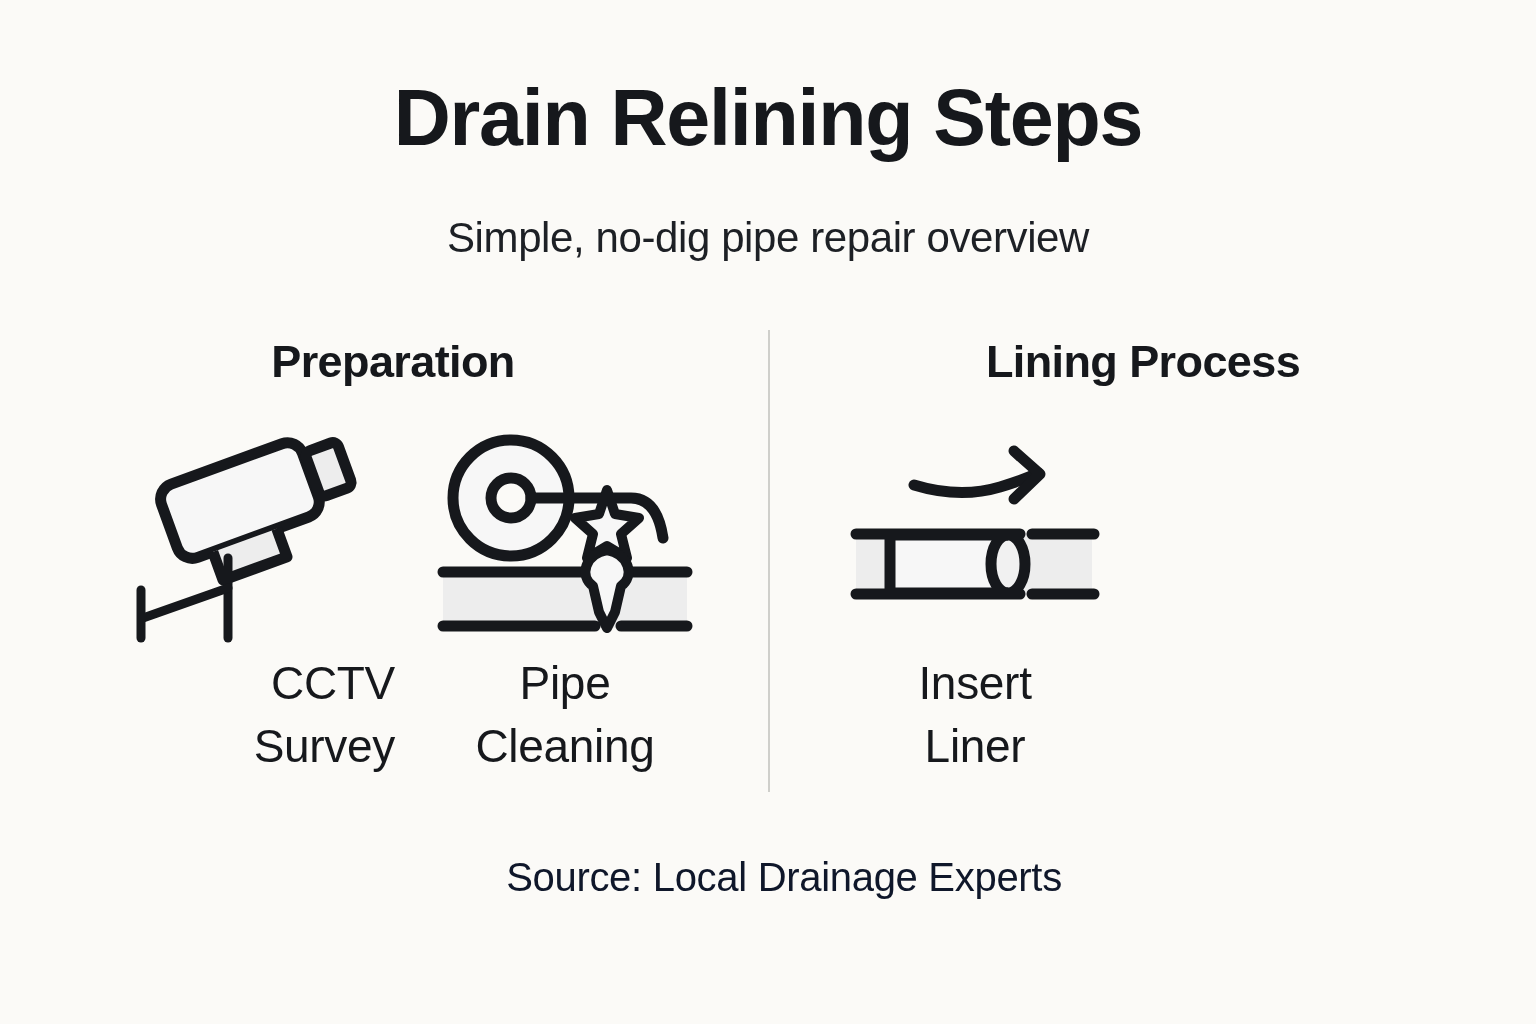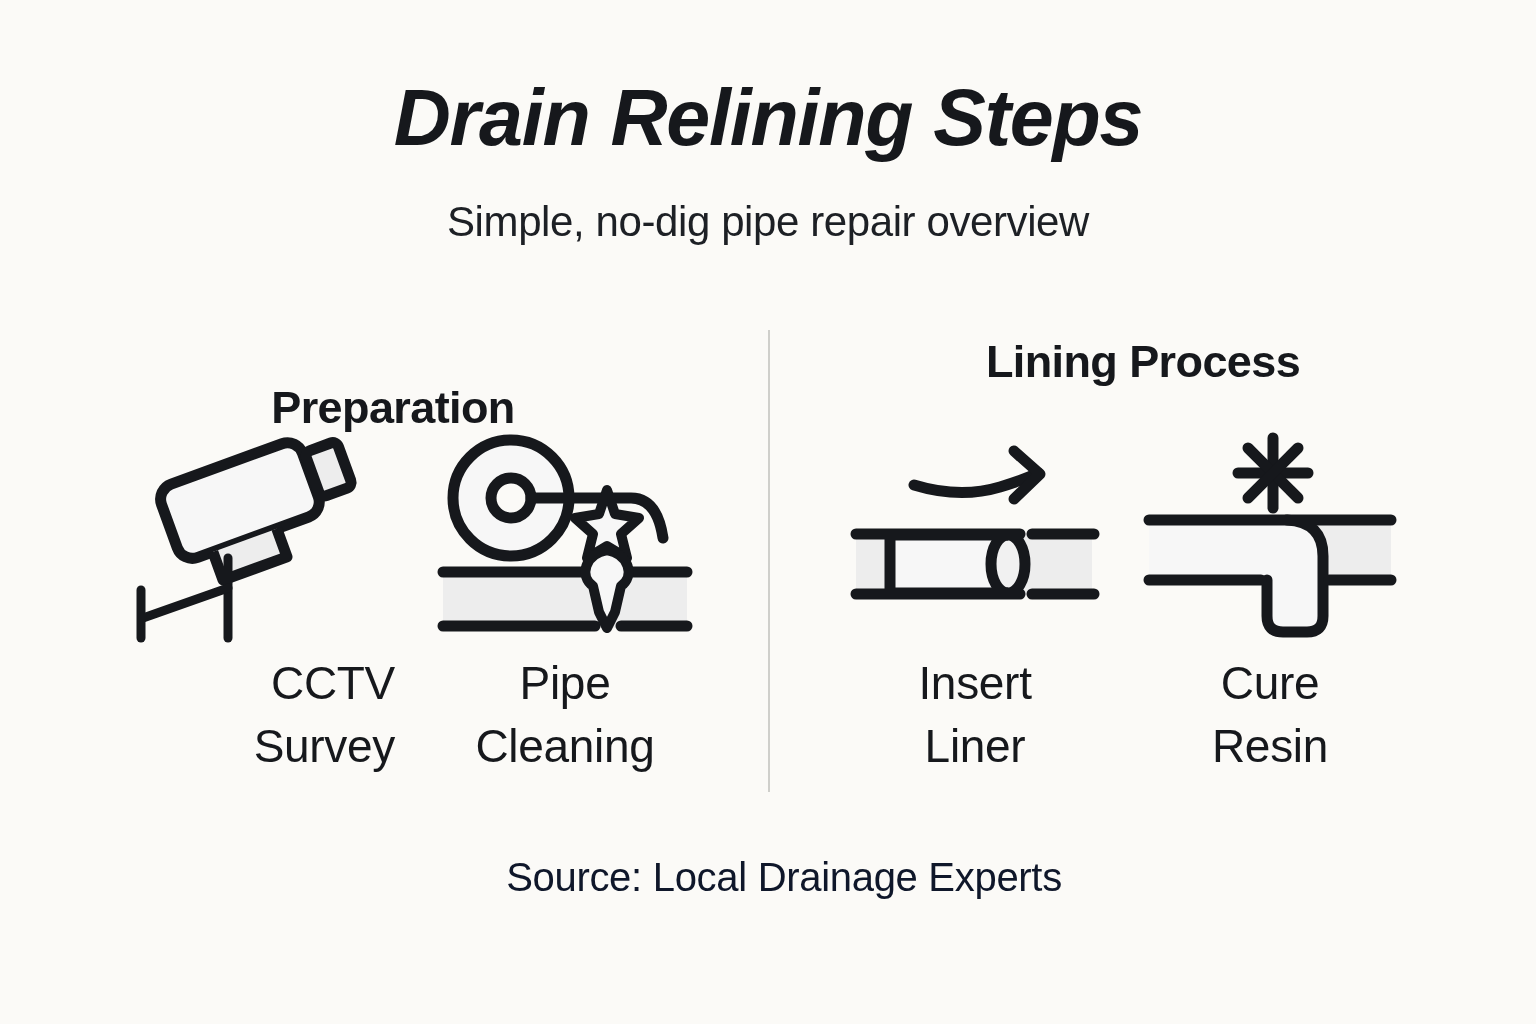--- a/index.html
+++ b/index.html
@@ -12,33 +12,33 @@
     position:relative;
   }
   .stage{position:absolute;inset:0;}
 
   
   .header{
     position:absolute;top:78px;left:0;width:1536px;text-align:center;
   }
   .title{
     font-size:79px;font-weight:700;line-height:1.0;
-    letter-spacing:-1.2px;color:#16181C;margin:0;font-style:italic;
+    letter-spacing:-1.2px;color:#16181C;margin:0;
   }
   .subtitle{
     font-size:42px;font-weight:400;line-height:1.0;
-    letter-spacing:-0.4px;color:#1D2025;margin:0;padding-top:44px;
+    letter-spacing:-0.4px;color:#1D2025;margin:16px;padding-top:44px;
   }
 
   
   .group-heading{
     position:absolute;top:336px;font-size:45px;font-weight:700;
     letter-spacing:-0.6px;color:#16181C;text-align:center;
   }
-  .group-heading.left{left:48px;width:690px;margin-top:46px;}
+  .group-heading.left{left:48px;width:690px;}
   .group-heading.right{left:798px;width:690px;text-align:center;}
 
   
   .divider{
     position:absolute;left:768px;top:330px;width:2px;height:462px;
     background:#CFCFCB;
   }
 
   
   .step{
@@ -154,46 +154,16 @@
         <path d="M172 120
                  C150 124 144 146 158 156
                  L164 182 L172 198 L180 182 L186 156
                  C200 146 194 124 172 120 Z" fill="#F7F7F7" stroke="#16181C" stroke-width="10" stroke-linejoin="round"></path>
       </svg>
     </div>
     <div class="step-label">Pipe
 Cleaning</div>
   </div>
 
-  <div class="step" id="step-cure">
-    <div class="icon-wrap">
-      <svg width="250" height="215" viewBox="0 0 250 215">
-
-        <g stroke="#16181C" stroke-width="11" stroke-linecap="round">
-          <line x1="128" y1="8" x2="128" y2="78"></line>
-          <line x1="93" y1="43" x2="163" y2="43"></line>
-          <line x1="103" y1="18" x2="153" y2="68"></line>
-          <line x1="153" y1="18" x2="103" y2="68"></line>
-        </g>
-
-        <rect x="4" y="88" width="242" height="62" fill="#EDEDED"></rect>
-        <path d="M4 90 L128 90 Q150 90 150 118 L150 150 L4 150 Z" fill="#F7F7F7"></path>
-
-        <path d="M142 90
-                 Q178 92 178 126
-                 L178 186
-                 Q178 202 162 202
-                 L138 202
-                 Q122 202 122 186
-                 L122 150" fill="#F7F7F7" stroke="#16181C" stroke-width="11" stroke-linejoin="round" stroke-linecap="round"></path>
-
-        <line x1="4" y1="90" x2="246" y2="90" stroke="#16181C" stroke-width="11" stroke-linecap="round"></line>
-        <line x1="4" y1="150" x2="116" y2="150" stroke="#16181C" stroke-width="11" stroke-linecap="round"></line>
-        <line x1="184" y1="150" x2="246" y2="150" stroke="#16181C" stroke-width="11" stroke-linecap="round"></line>
-      </svg>
-    </div>
-    <div class="step-label">Cure
-Resin</div>
-  </div>
 
   <div class="source">Source: Local Drainage Experts</div>
 
 </div>
 
 </body></html>

